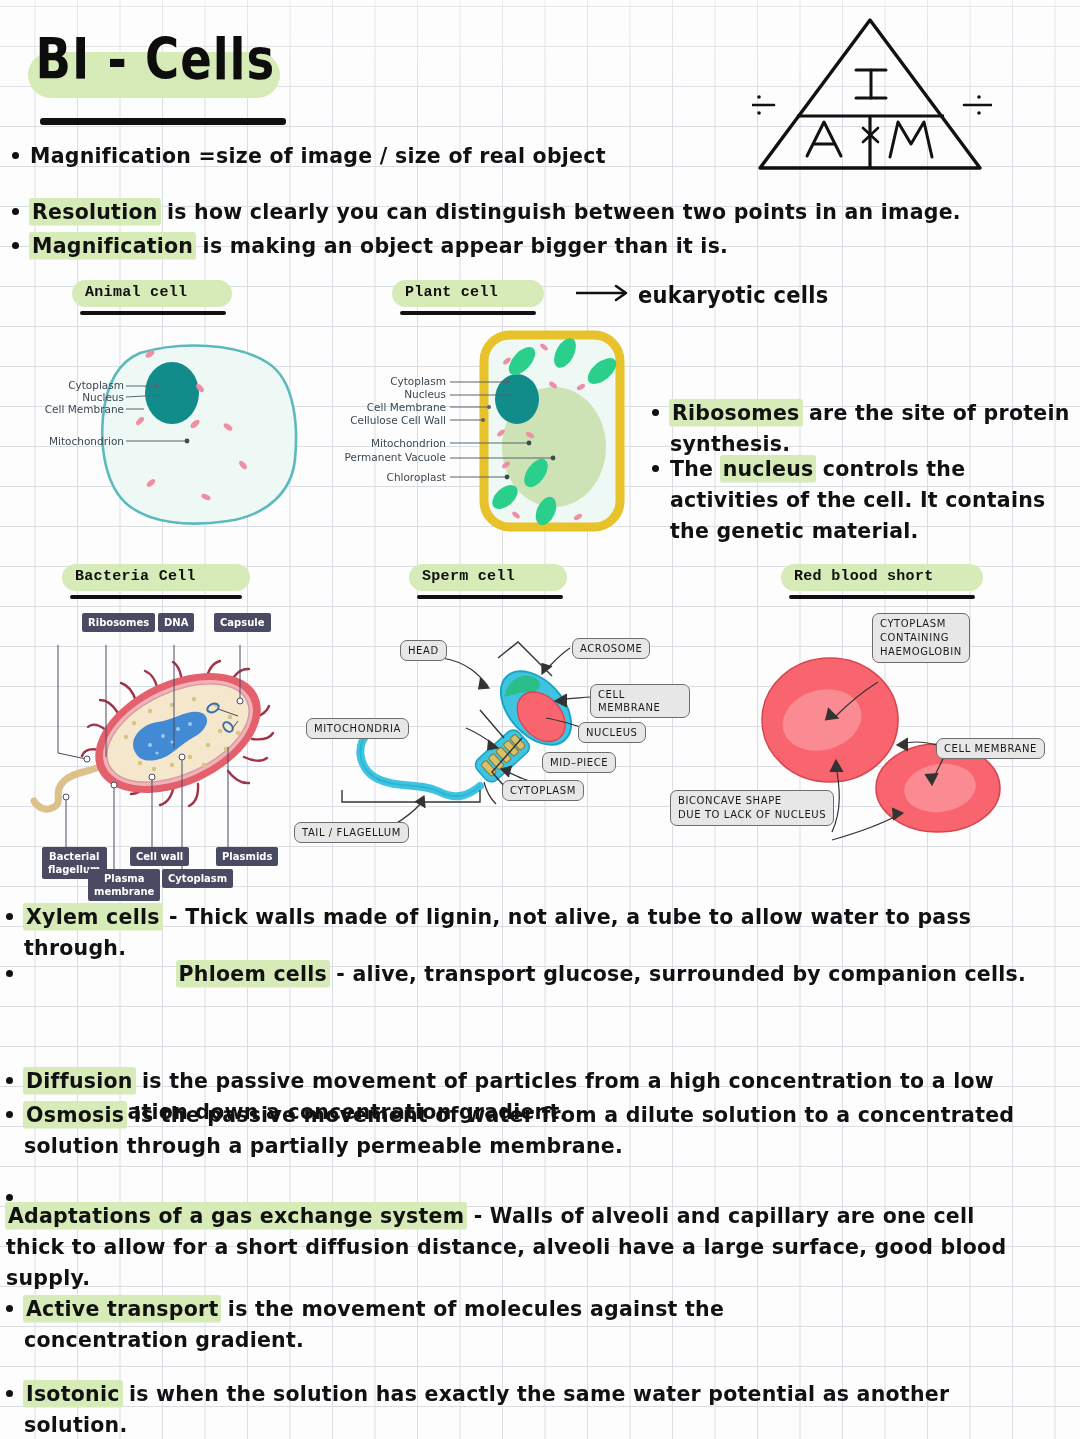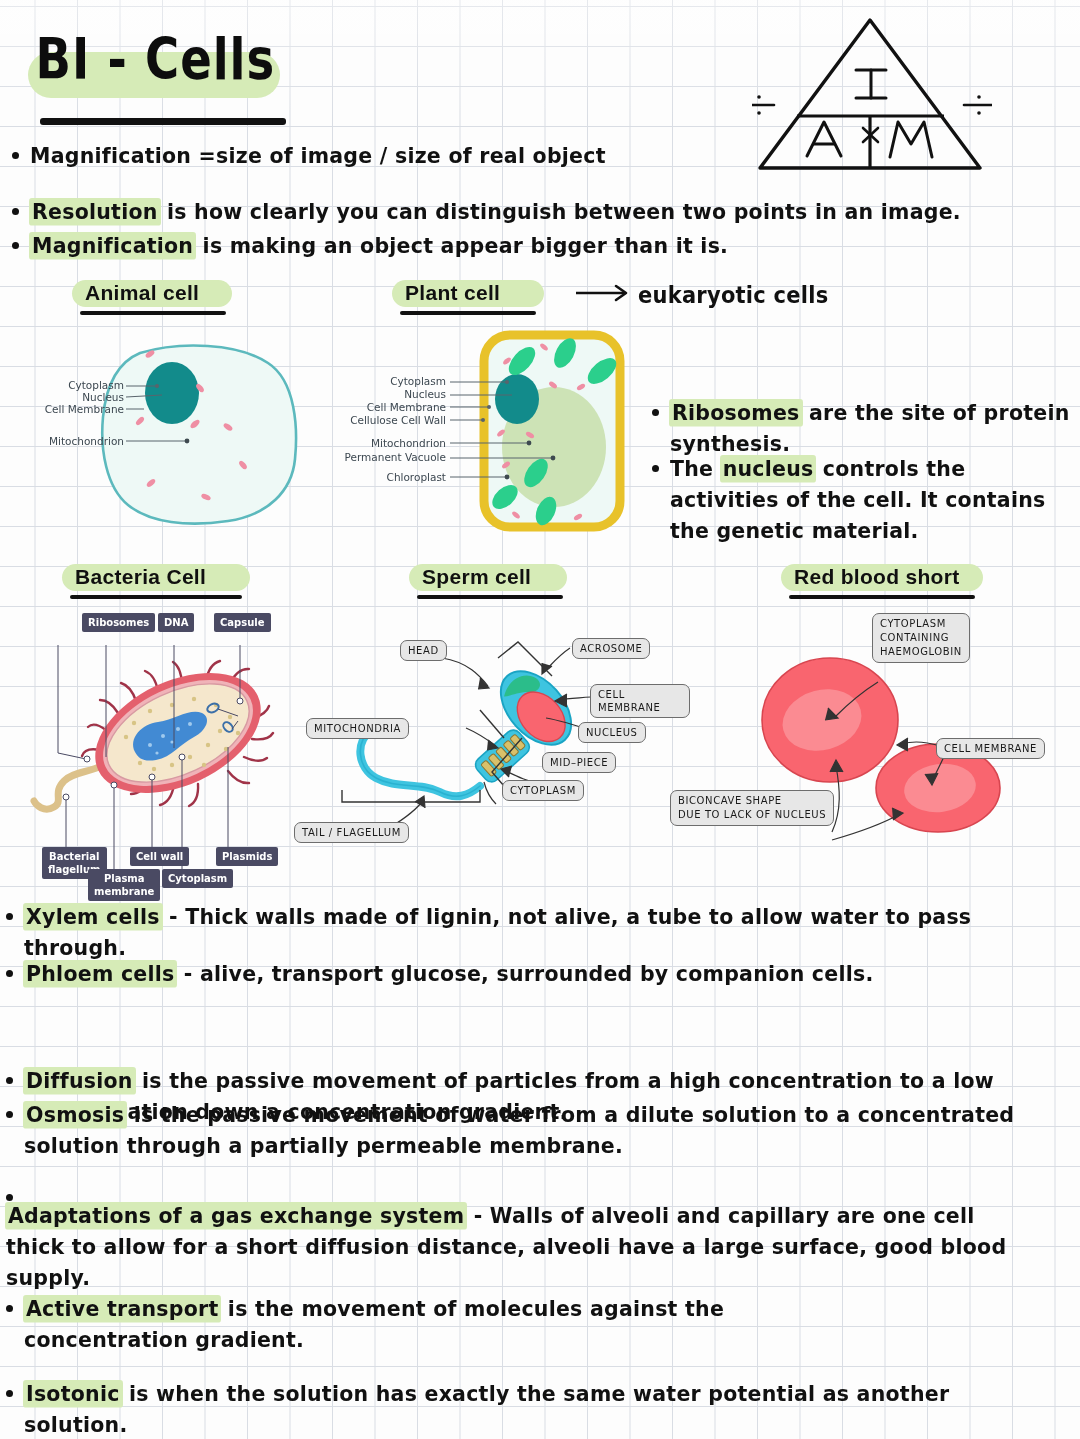--- a/index.html
+++ b/index.html
@@ -102,23 +102,23 @@
     margin: 0 -1px;
     box-decoration-break: clone;
     -webkit-box-decoration-break: clone;
   }
 
   
   .sec-head { position: absolute; }
   .sec-head .lbl {
     position: relative;
     display: inline-block;
-    font-family: Liberation Sans, sans-serif;
+    font-family: Liberation Mono, monospace;
     font-weight: 700;
-    font-size: 21px;
+    font-size: 15px;
     line-height: 30px;
     color: #101010;
     padding: 1px 13px;
     z-index: 1;
     letter-spacing: .3px;
   }
   .sec-head .hlbg {
     position: absolute;
     left: 0; top: 3px;
     height: 27px;
@@ -550,21 +550,21 @@
     <div class="cbox" style="left:286px; top:138px;">CELL  MEMBRANE</div>
     <div class="cbox" style="left:20px;  top:190px; line-height:14px;">BICONCAVE  SHAPE
 DUE TO LACK OF NUCLEUS</div>
   </div>
 
   <div class="bullet-row" style="left:6px; top:902px; width:1000px;">
     <span class="dot"></span>
     <span class="btext"><span class="hl">Xylem cells</span><span> - Thick walls made of lignin, not alive, a tube to allow water to pass through.</span></span>
   </div>
 
-  <div class="bullet-row" style="left:6px; top:959px; width:1020px;">
+  <div class="bullet-row" style="left:6px; top:959px; width:1020px;justify-content:space-between;">
     <span class="dot"></span>
     <span class="btext"><span class="hl">Phloem cells</span><span> - alive, transport glucose, surrounded by companion cells.</span></span>
   </div>
 
   <div class="bullet-row" style="left:6px; top:1066px; width:1048px;">
     <span class="dot"></span>
     <span class="btext"><span class="hl">Diffusion</span><span> is the passive movement of particles from a high concentration to a low concentration down a concentration gradient.</span></span>
   </div>
 
   <div class="bullet-row" style="left:6px; top:1100px; width:1010px;">

